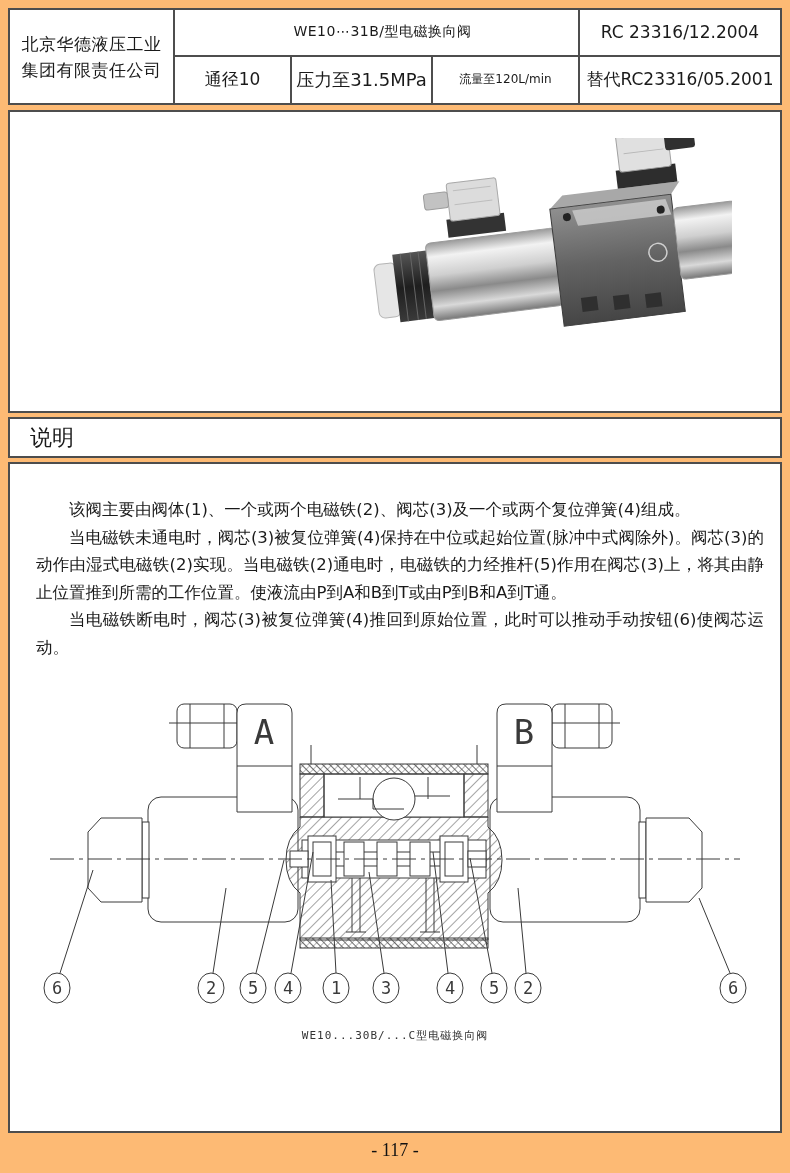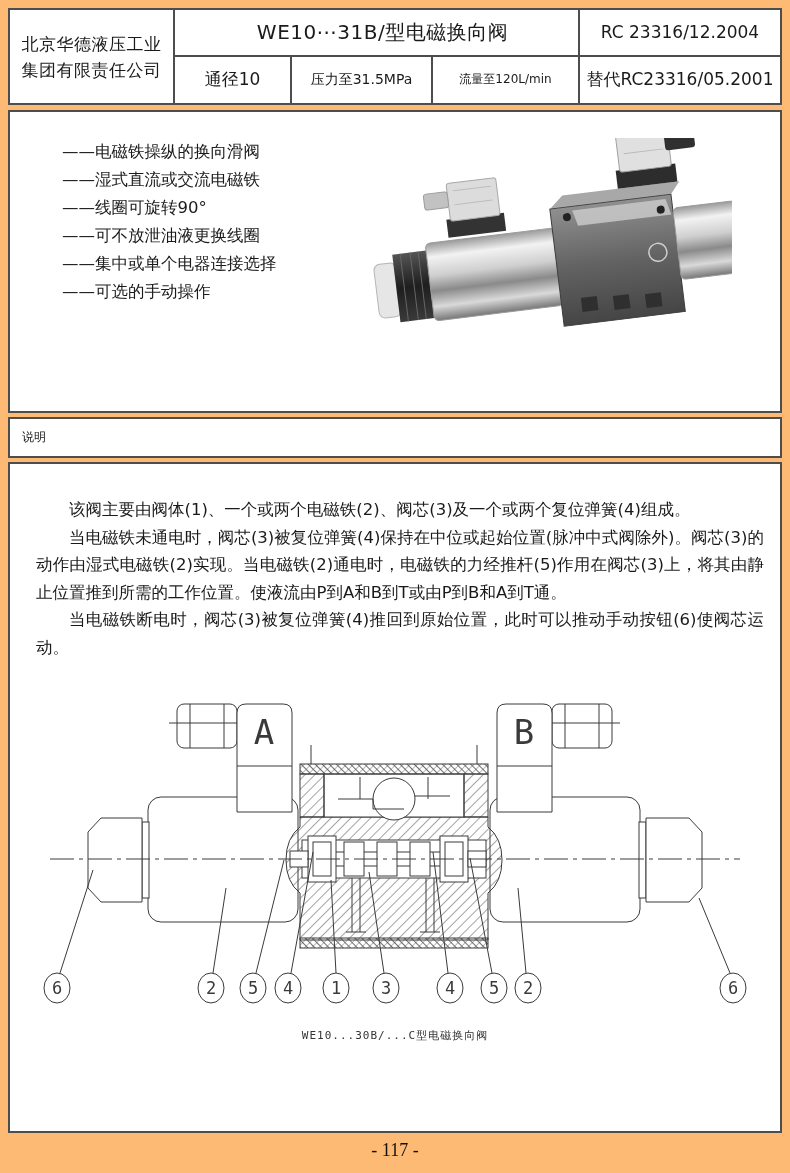--- a/index.html
+++ b/index.html
@@ -7,36 +7,36 @@
         font-family:"DejaVu Sans","Liberation Sans",sans-serif;color:#1a1a1a;}
   .box{position:absolute;border:2px solid #4d4d4d;background:#fff;box-sizing:border-box;}
 
   
   .hdr{left:8px;top:8px;width:774px;height:97px;display:grid;
        grid-template-columns:165px 117px 141px 145px 1fr;
        grid-template-rows:1fr 1fr;}
   .hdr .cell{display:flex;align-items:center;justify-content:center;box-sizing:border-box;}
   .c-company{grid-row:1/3;grid-column:1;border-right:2px solid #4d4d4d;
              font-size:17px;line-height:26px;text-align:center;letter-spacing:.5px;}
-  .c-title{grid-row:1;grid-column:2/5;border-bottom:2px solid #4d4d4d;font-size:20px;letter-spacing:.5px;padding-left:12px;}
+  .c-title{grid-row:1;grid-column:2/5;border-bottom:2px solid #4d4d4d;font-size:14px;letter-spacing:.5px;padding-left:12px;}
   .c-rc{grid-row:1;grid-column:5;border-left:2px solid #4d4d4d;border-bottom:2px solid #4d4d4d;font-size:17px;text-align:center;}
   .c-size{grid-row:2;grid-column:2;border-right:2px solid #4d4d4d;font-size:17px;}
-  .c-press{grid-row:2;grid-column:3;border-right:2px solid #4d4d4d;font-size:14px;}
+  .c-press{grid-row:2;grid-column:3;border-right:2px solid #4d4d4d;font-size:18px;}
   .c-flow{grid-row:2;grid-column:4;font-size:12px;}
   .c-repl{grid-row:2;grid-column:5;border-left:2px solid #4d4d4d;font-size:17px;}
 
   
   .features{left:8px;top:110px;width:774px;height:303px;}
   .feature-list{margin:0;padding:26px 0 0 52px;list-style:none;}
   .feature-list li{font-size:16.5px;line-height:28px;white-space:nowrap;}
   .photo{position:absolute;left:350px;top:26px;width:372px;height:230px;}
 
   
   .section-band{left:8px;top:417px;width:774px;height:41px;display:flex;align-items:center;}
-  .section-band .lbl{font-size:12px;padding-left:12px;}
+  .section-band .lbl{font-size:22px;padding-left:20px;}
 
   
   .main{left:8px;top:462px;width:774px;height:671px;}
   .desc{padding:32px 16px 0 26px;}
   .desc p{margin:0;font-size:16.5px;line-height:27.5px;text-indent:2em;text-align:justify;}
 
   .drawing{position:absolute;left:8px;top:655px;width:772px;height:370px;}
   .fig-caption{position:absolute;left:0;top:1028px;width:790px;text-align:center;
                font-family:"DejaVu Sans Mono","Liberation Mono",monospace;
                font-size:11px;color:#333;letter-spacing:1px;}
@@ -58,28 +58,20 @@
     </div>
     <div class="cell c-title">WE10⋯31B/型电磁换向阀</div>
     <div class="cell c-rc">RC 23316/12.2004</div>
     <div class="cell c-size">通径10</div>
     <div class="cell c-press">压力至31.5MPa</div>
     <div class="cell c-flow">流量至120L/min</div>
     <div class="cell c-repl">替代RC23316/05.2001</div>
   </div>
 
   <div class="box features">
-    <ul class="feature-list">
-      <li>——电磁铁操纵的换向滑阀</li>
-      <li>——湿式直流或交流电磁铁</li>
-      <li>——线圈可旋转90°</li>
-      <li>——可不放泄油液更换线圈</li>
-      <li>——集中或单个电器连接选择</li>
-      <li>——可选的手动操作</li>
-    </ul>
 
     <svg class="photo" viewBox="0 0 372 230">
       <defs>
         <linearGradient id="chrome" x1="0" y1="0" x2="0" y2="1">
           <stop offset="0" stop-color="#9a9a9a"></stop>
             <stop offset="0.18" stop-color="#f2f2f2"></stop>
           <stop offset="0.42" stop-color="#cfcfcf"></stop>
             <stop offset="0.62" stop-color="#8a8a8a"></stop>
           <stop offset="0.82" stop-color="#d9d9d9"></stop>
             <stop offset="1" stop-color="#777"></stop>

